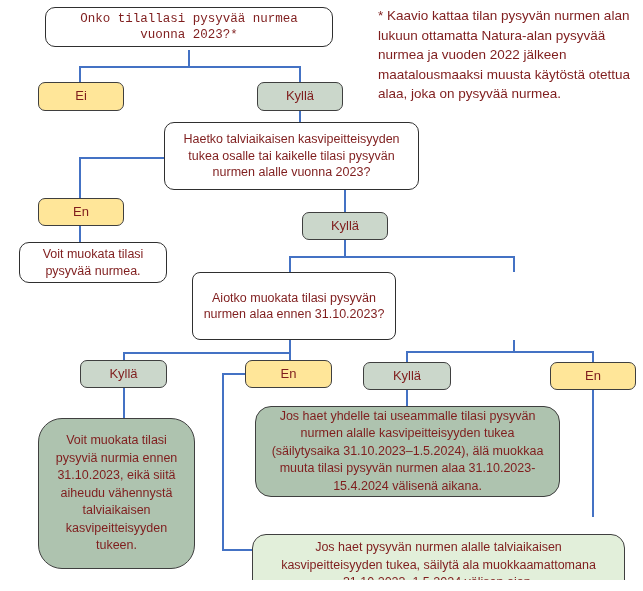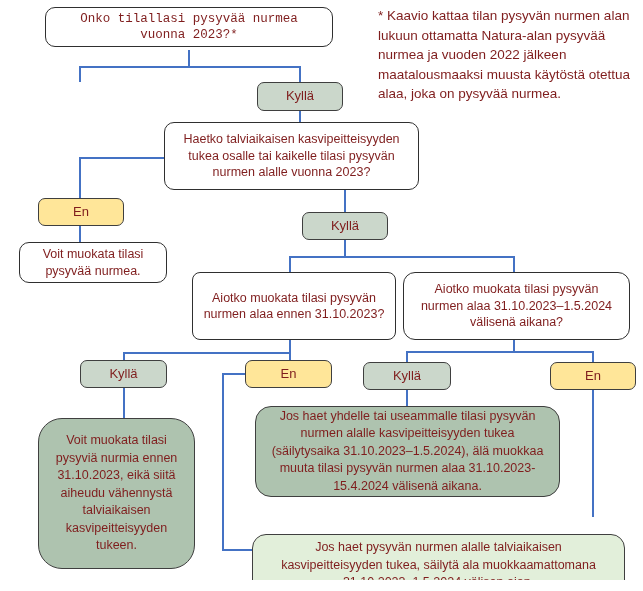--- a/index.html
+++ b/index.html
@@ -93,24 +93,24 @@
   </div>
 
   <div class="box" style="left:164px;top:122px;width:255px;height:68px;">
     <span>Haetko talviaikaisen kasvipeitteisyyden tukea osalle tai kaikelle tilasi pysyvän nurmen alalle vuonna 2023?</span>
   </div>
 
   <div class="box" style="left:192px;top:272px;width:204px;height:68px;border-radius:8px;">
     <span>Aiotko muokata tilasi pysyvän nurmen alaa ennen 31.10.2023?</span>
   </div>
 
-  <div class="box" style="left:403px;top:272px;width:227px;height:68px;border-radius:12px;">
-    <span>Aiotko muokata tilasi pysyvän nurmen alaa 31.10.2023–1.5.2024 välisenä aikana?</span>
+
+  <div class="box answer no" style="left:38px;top:82px;width:86px;height:29px;">
+    <span>Ei</span>
   </div>
-
   <div class="box answer yes" style="left:257px;top:82px;width:86px;height:29px;">
     <span>Kyllä</span>
   </div>
   <div class="box answer no" style="left:38px;top:198px;width:86px;height:28px;">
     <span>En</span>
   </div>
   <div class="box answer yes" style="left:302px;top:212px;width:86px;height:28px;">
     <span>Kyllä</span>
   </div>
   <div class="box answer yes" style="left:80px;top:360px;width:87px;height:28px;">

